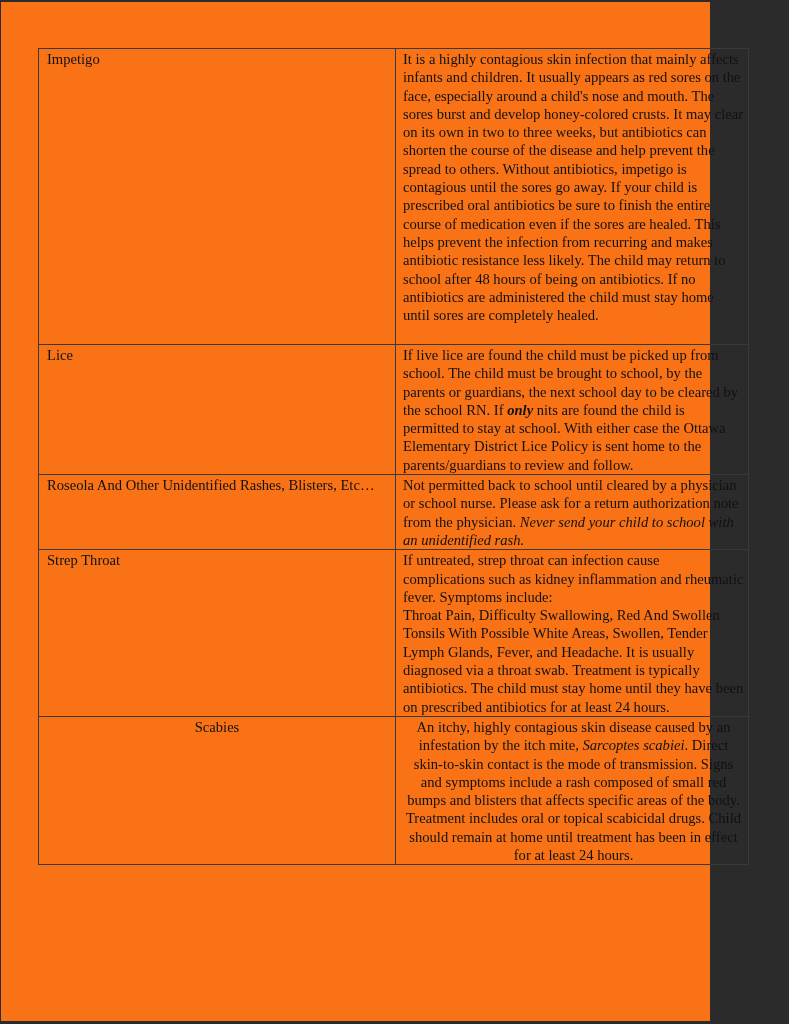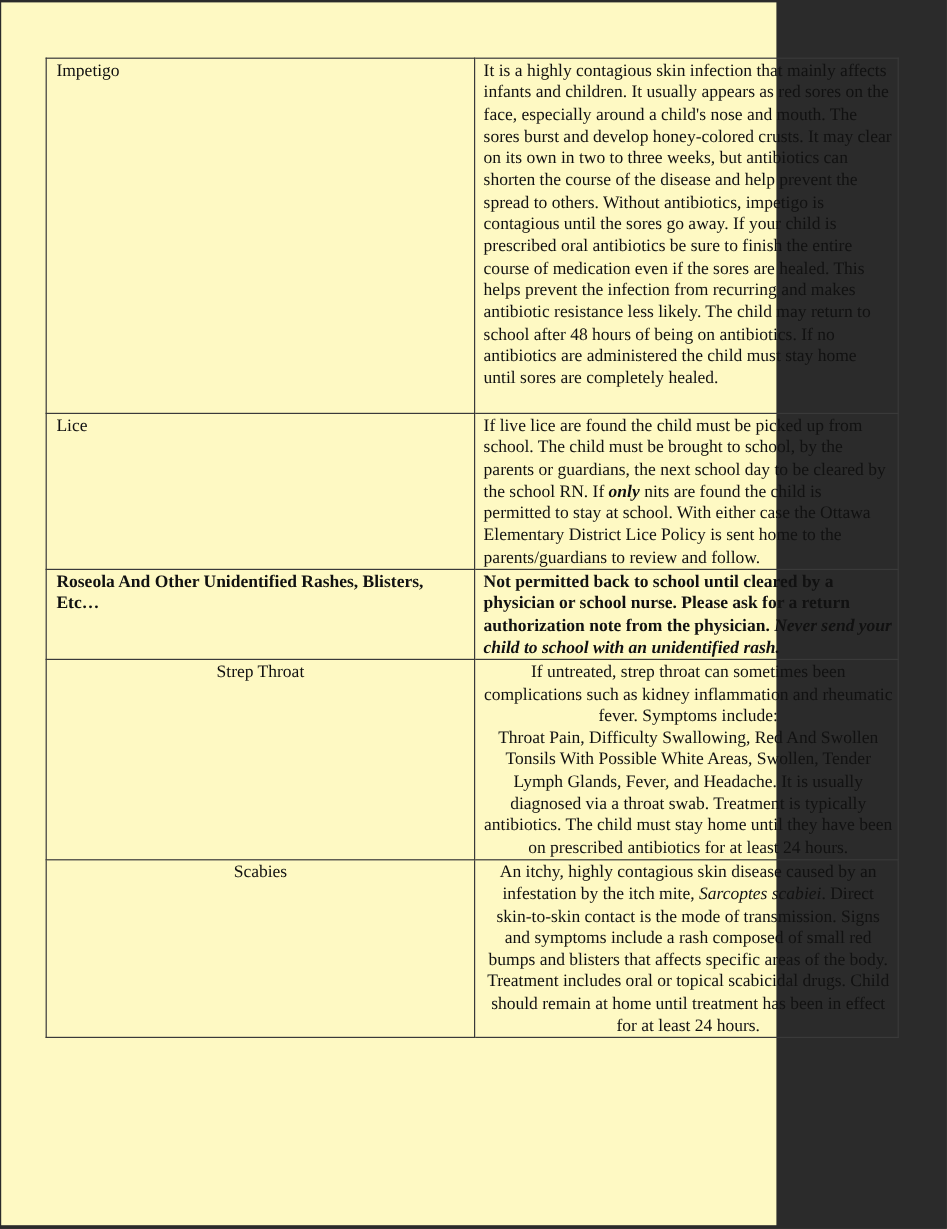--- a/index.html
+++ b/index.html
@@ -10,23 +10,23 @@
     body {
       width: 789px;
       height: 1024px;
       position: relative;
       overflow: hidden;
     }
     .page {
       position: absolute;
       left: 1px;
       top: 2px;
-      width: 646px;
+      width: 709px;
       height: 1019px;
-      background: #fef9c3;
+      background: #f97316;
     }
     .policy-table {
       position: absolute;
       left: 37px;
       top: 46px;
       width: 711px;
       border-collapse: collapse;
       font-family: "Liberation Serif", serif;
       font-size: 14.6px;
       line-height: 18.3px;
@@ -61,32 +61,32 @@
         <td class="policy">
           <span>It is a highly contagious skin infection that mainly affects infants and children. It usually appears as red sores on the face, especially around a child's nose and mouth. The sores burst and develop honey-colored crusts. It may clear on its own in two to three weeks, but antibiotics can shorten the course of the disease and help prevent the spread to others. Without antibiotics, impetigo is contagious until the sores go away. If your child is prescribed oral antibiotics be sure to finish the entire course of medication even if the sores are healed. This helps prevent the infection from recurring and makes antibiotic resistance less likely. The child may return to school after 48 hours of being on antibiotics. If no antibiotics are administered the child must stay home until sores are completely healed.</span>
         </td>
       </tr>
       <tr style="height:129px;margin-left:17px;">
         <td class="condition">
           <span>Lice</span>
         </td>
         <td class="policy"><span>If live lice are found the child must be picked up from school. The child must be brought to school, by the parents or guardians, the next school day to be cleared by the school RN. If </span><span class="bi">only</span><span> nits are found the child is permitted to stay at school. With either case the Ottawa Elementary District Lice Policy is sent home to the parents/guardians to review and follow.</span></td>
       </tr>
-      <tr style="height:74px;font-weight:bold;">
+      <tr style="height:74px;">
         <td class="condition">
           <span>Roseola And Other Unidentified Rashes, Blisters, Etc…</span>
         </td>
         <td class="policy"><span>Not permitted back to school until cleared by a physician or school nurse. Please ask for a return authorization note from the physician. </span><span class="it">Never send your child to school with an unidentified rash.</span></td>
       </tr>
-      <tr style="height:166px;text-align:center;">
+      <tr style="height:166px;">
         <td class="condition">
           <span>Strep Throat</span>
         </td>
         <td class="policy">
-          <div>If untreated, strep throat can sometimes been complications such as kidney inflammation and rheumatic fever. Symptoms include:</div>
+          <div>If untreated, strep throat can infection cause complications such as kidney inflammation and rheumatic fever. Symptoms include:</div>
           <div>Throat Pain, Difficulty Swallowing, Red And Swollen Tonsils With Possible White Areas, Swollen, Tender Lymph Glands, Fever, and Headache. It is usually diagnosed via a throat swab. Treatment is typically antibiotics. The child must stay home until they have been on prescribed antibiotics for at least 24 hours.</div>
         </td>
       </tr>
       <tr style="height:148px;text-align:center;">
         <td class="condition">
           <span>Scabies</span>
         </td>
         <td class="policy"><span>An itchy, highly contagious skin disease caused by an infestation by the itch mite, </span><span class="it">Sarcoptes scabiei</span><span>. Direct skin-to-skin contact is the mode of transmission. Signs and symptoms include a rash composed of small red bumps and blisters that affects specific areas of the body. Treatment includes oral or topical scabicidal drugs. Child should remain at home until treatment has been in effect for at least 24 hours.</span></td>
       </tr>
     </tbody>

